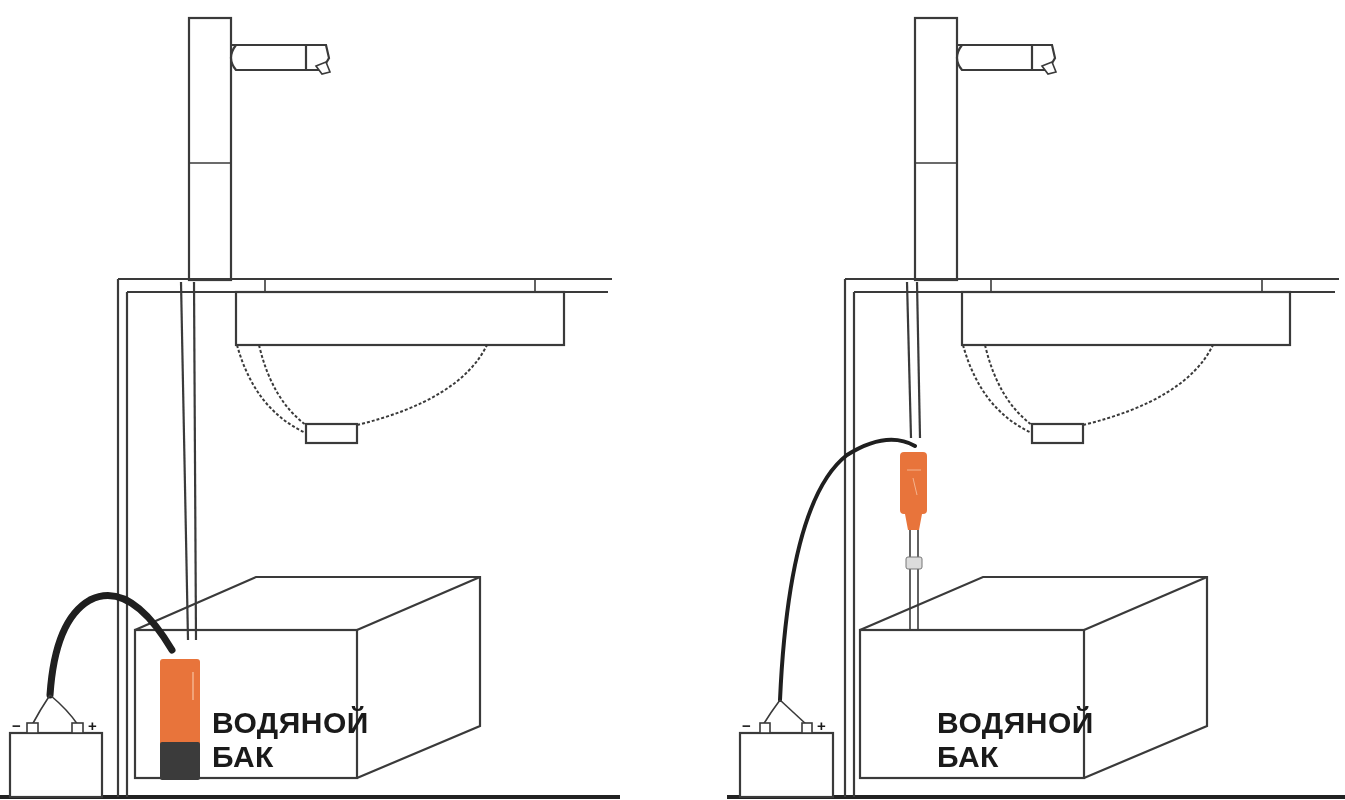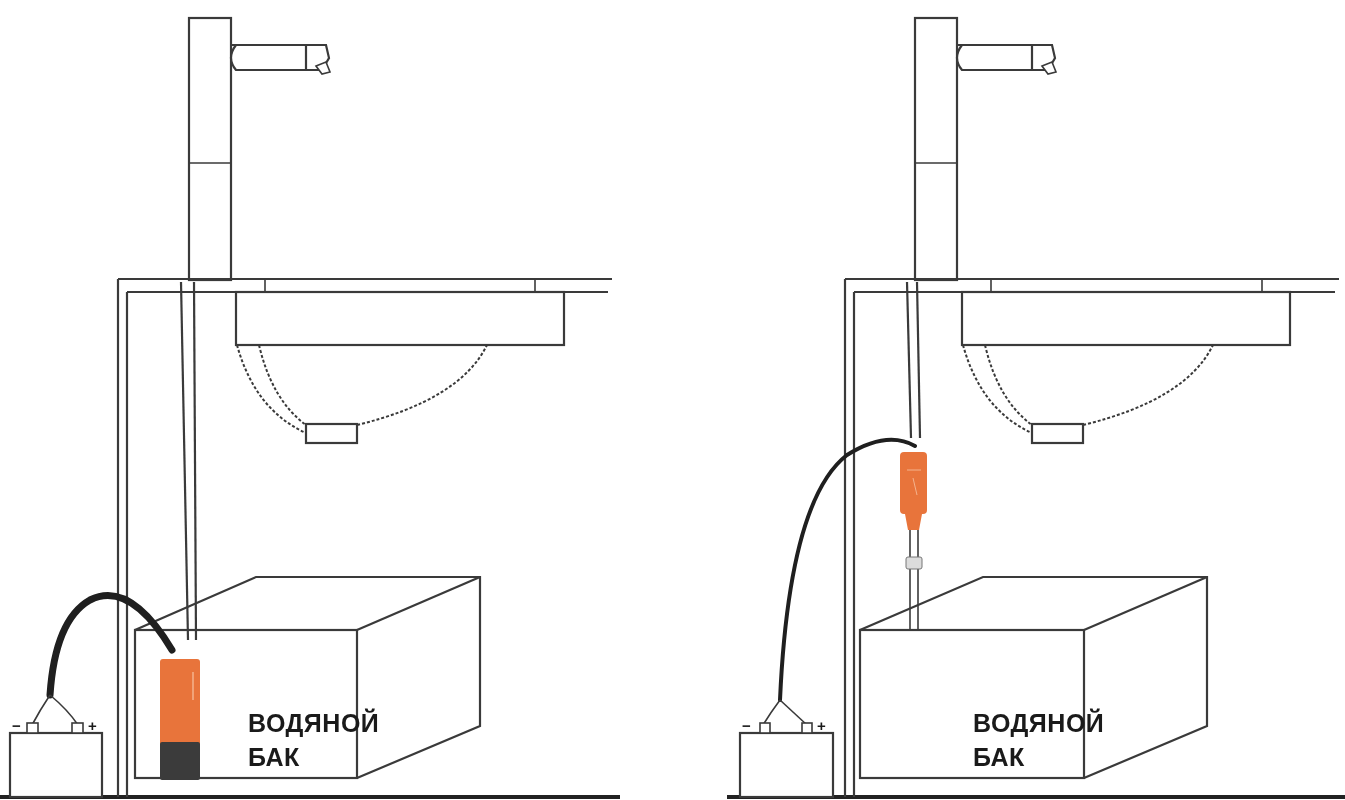--- a/index.html
+++ b/index.html
@@ -7,21 +7,21 @@
     .panel { position: absolute; top: 0; width: 673px; height: 800px; }
     .panel-left { left: 0; }
     .panel-right { left: 727px; }
     svg { display: block; }
     .line { stroke: #3a3a3a; stroke-width: 2.2; fill: none; }
     .thin { stroke: #3a3a3a; stroke-width: 1.6; fill: none; }
     .dash { stroke: #3a3a3a; stroke-width: 2; fill: none; stroke-dasharray: 3 2; }
     .fillw { fill: #ffffff; }
     .label {
       position: absolute; font-family: "Liberation Sans", sans-serif; font-weight: bold;
-      font-size: 25px; color: #1a1a1a; line-height: 34px; letter-spacing: 0.5px; margin-left: 36px;
+      font-size: 30px; color: #1a1a1a; line-height: 34px; letter-spacing: 0.5px;
     }
     .term-sign { position: absolute; font-family: "Liberation Sans", sans-serif; font-weight: bold; font-size: 15px; color: #1a1a1a; }
   </style>
 </head>
 <body>
 
 <div class="panel panel-left">
   <svg width="673" height="800" viewBox="0 0 673 800">
 
     <line x1="0" y1="797" x2="620" y2="797" stroke="#222" stroke-width="4"></line>

